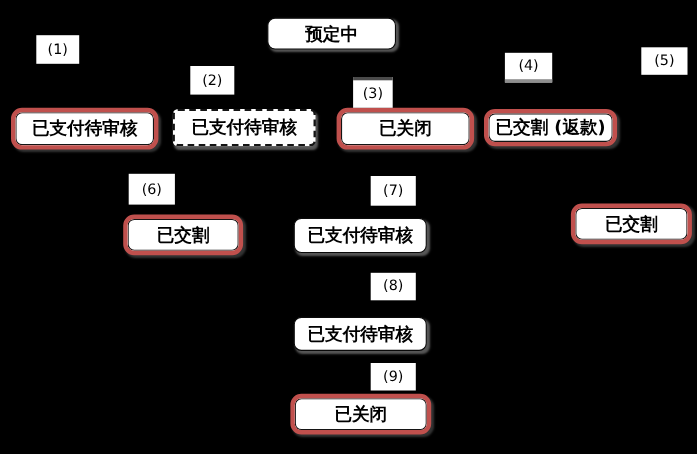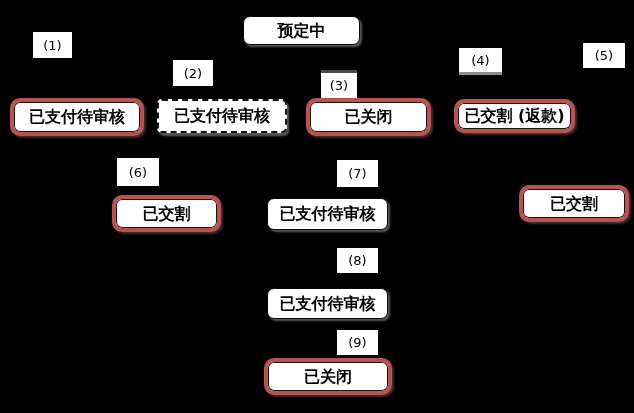--- a/index.html
+++ b/index.html
@@ -63,21 +63,21 @@
 </style>
 </head>
 <body>
 
 <div class="stage">
 
   <div class="node node-plain" style="left: 243px; top: 16px; width: 117px; height: 29px;">预定中</div>
   <div class="node node-red" style="left: 10px; top: 98px; width: 134px; height: 38px;">已支付待审核</div>
   <div class="node node-dashed" style="left: 157px; top: 99px; width: 130px; height: 34px; text-align: center;">已支付待审核</div>
   <div class="node node-red" style="left: 306px; top: 98px; width: 125px; height: 38px;">已关闭</div>
-  <div class="node node-red" style="left: 454px; top: 99px; width: 121px; height: 34px;">已交割 (返款)</div>
+  <div class="node node-red" style="left: 440px; top: 99px; width: 121px; height: 34px;">已交割 (返款)</div>
   <div class="node node-red" style="left: 112px; top: 195px; width: 109px; height: 37px;">已交割</div>
   <div class="node node-plain" style="left: 267px; top: 198px; width: 121px; height: 32px;">已支付待审核</div>
   <div class="node node-red" style="left: 519px; top: 185px; width: 110px; height: 37px;">已交割</div>
   <div class="node node-plain" style="left: 267px; top: 288px; width: 121px; height: 31px;">已支付待审核</div>
   <div class="node node-red" style="left: 264px; top: 358px; width: 128px; height: 37px;">已关闭</div>
 
   <div class="step" style="left: 33px; top: 32px; width: 39px; height: 26px;">(1)</div>
   <div class="step" style="left: 173px; top: 60px; width: 40px; height: 26px;">(2)</div>
   <div class="step line-top" style="left: 321px; top: 70px; width: 36px; height: 28px;">(3)</div>
   <div class="step line-bottom" style="left: 459px; top: 48px; width: 43px; height: 27px;">(4)</div>

